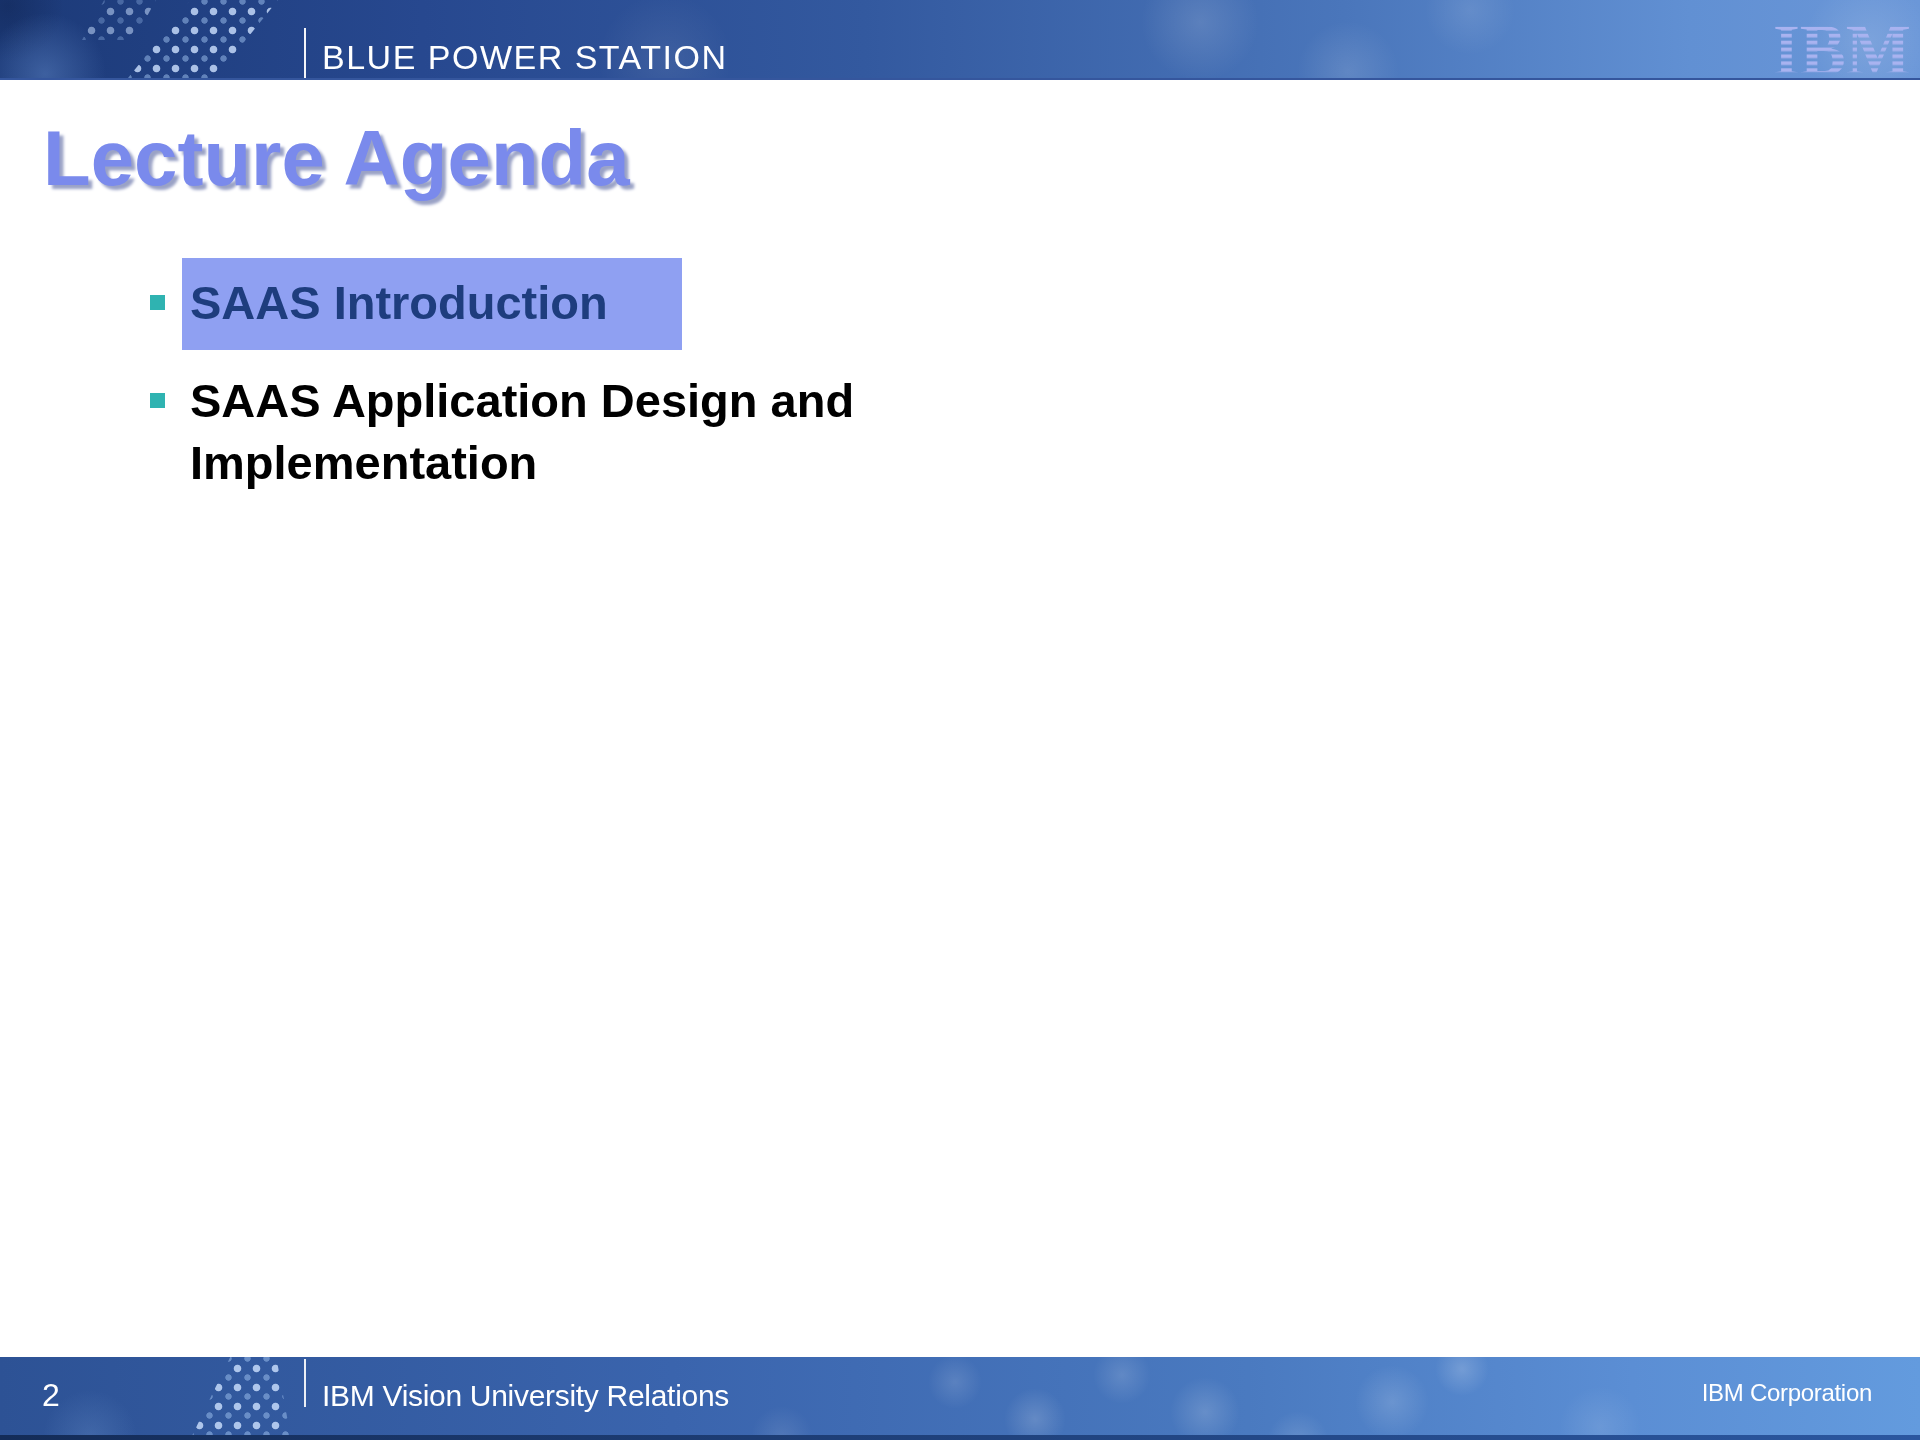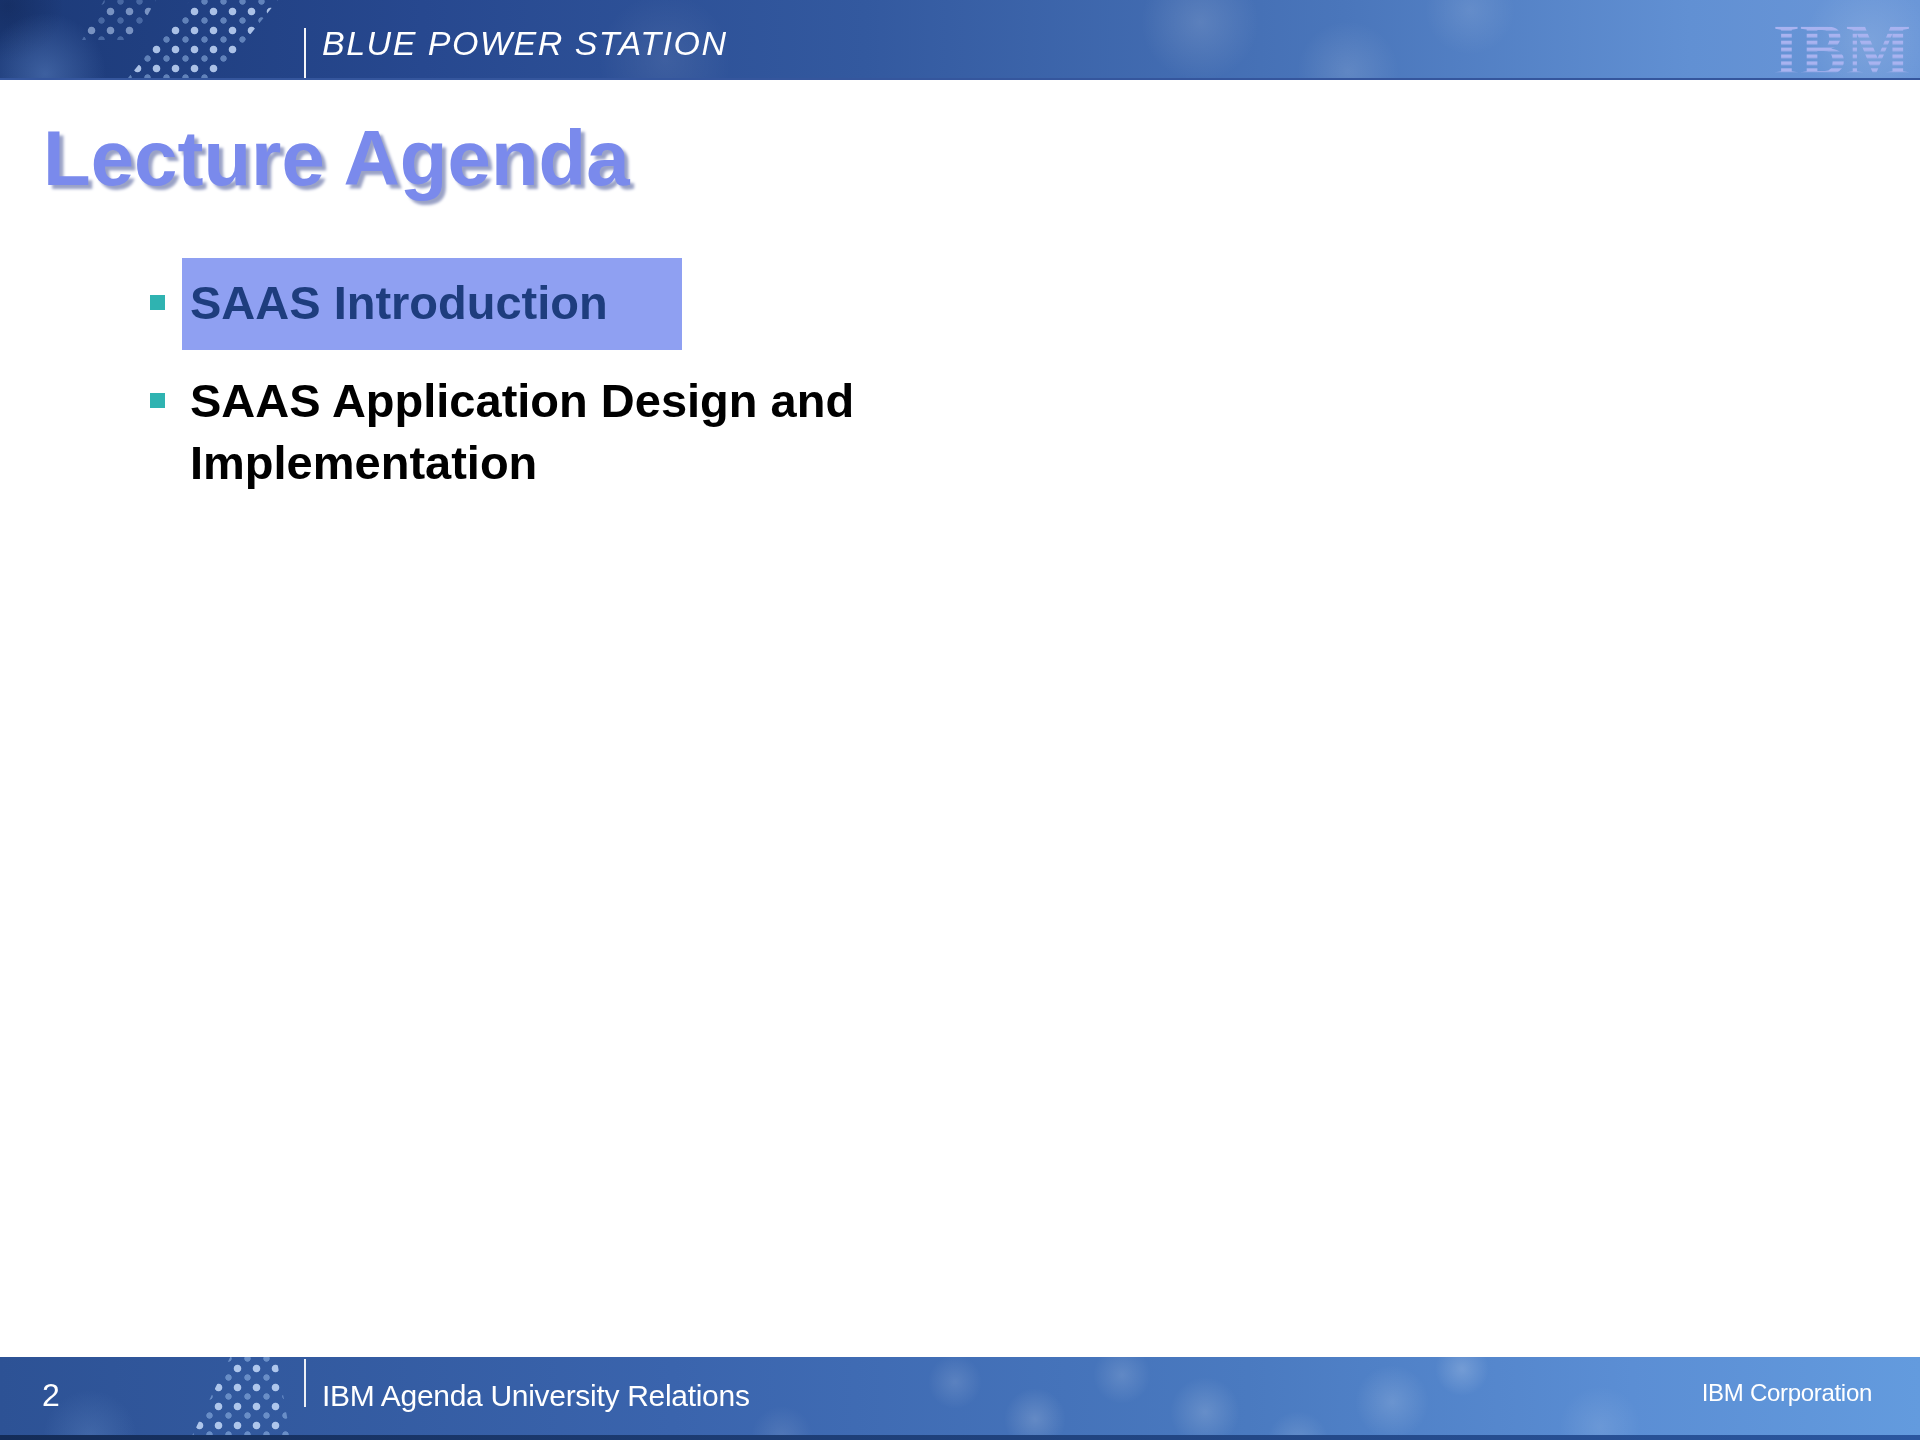--- a/index.html
+++ b/index.html
@@ -33,22 +33,22 @@
   }
   .header-dots{left:128px;top:0;width:150px;height:78px;
     clip-path:polygon(42% 0,100% 0,58% 100%,0 100%);}
   .header-dots-2{left:82px;top:0;width:74px;height:40px;opacity:.65;
     clip-path:polygon(30% 0,100% 0,70% 100%,0 100%);}
   .header-divider{
     position:absolute;left:304px;top:28px;width:2px;height:50px;
     background:rgba(255,255,255,.95);
   }
   .brand{
-    position:absolute;left:322px;top:4px;height:78px;display:flex;align-items:center;
-    color:var(--bar-text,#fff);font-size:34px;font-weight:400;letter-spacing:1.5px;font-style:italic;
+    position:absolute;left:322px;top:18px;height:78px;display:flex;align-items:center;
+    color:var(--bar-text,#fff);font-size:34px;font-weight:400;letter-spacing:1.5px;
   }
   .ibm-logo-box{position:absolute;right:7px;top:20px;width:140px;height:58px;}
 
   
   .page-title{
     position:absolute;left:43px;top:118px;margin:0;
     font-size:78px;font-weight:bold;line-height:1.04;
     color:var(--title-text,#7a8aec);
     text-shadow:4px 4px 3px var(--title-shadow,#9aa2c6);
   }
@@ -149,18 +149,18 @@
         <span class="marker"></span>
         <span class="bullet-text">SAAS Application Design and Implementation</span>
       </li>
     </ul>
   </main>
 
   <footer class="bottom-bar">
     <div class="dots footer-dots"></div>
     <span class="page-num">2</span>
     <div class="footer-divider"></div>
-    <span class="footer-left-text">IBM Agenda University Relations</span>
+    <span class="footer-left-text">IBM Vision University Relations</span>
     <span class="footer-right-text">IBM Corporation</span>
     <div class="footer-edge"></div>
   </footer>
 
 </div>
 
 </body></html>

